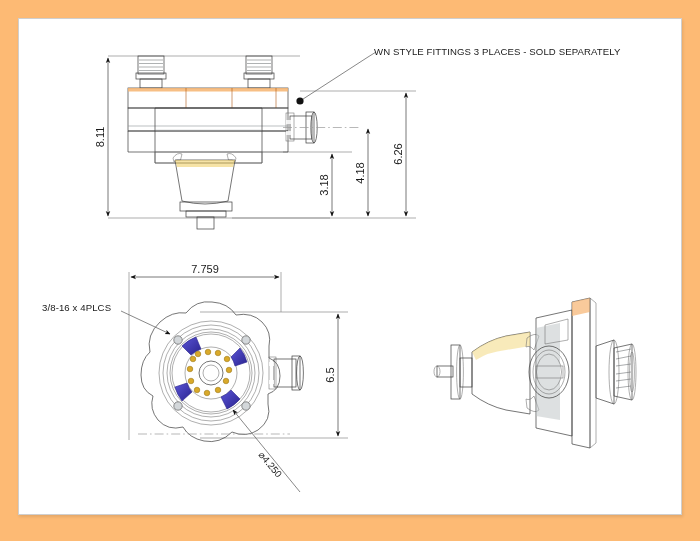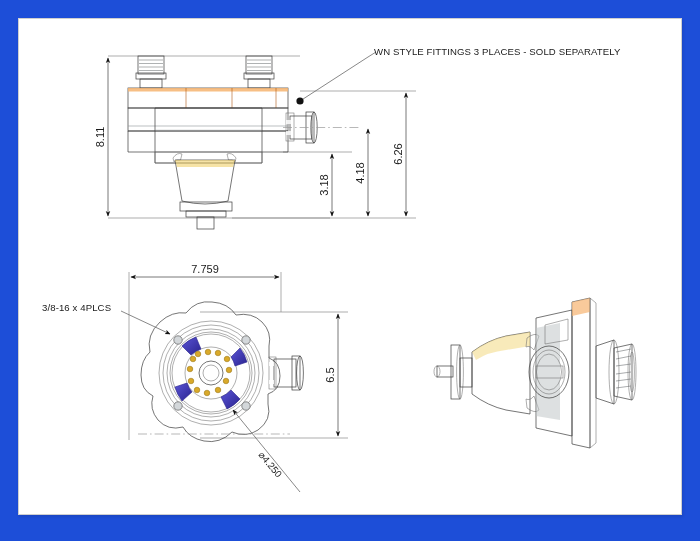--- a/index.html
+++ b/index.html
@@ -1,18 +1,18 @@
 <!DOCTYPE html>
 <html><head>
 <meta charset="utf-8">
 <style>
   html,body{margin:0;padding:0;background:#ffffff;}
   body{width:700px;height:541px;overflow:hidden;
        font-family:"Liberation Sans","DejaVu Sans",sans-serif;}
-  #sheet{position:relative;width:700px;height:541px;background:#1d4ed8;}
+  #sheet{position:relative;width:700px;height:541px;background:#fdba74;}
   #border{position:absolute;left:18px;top:18px;width:664px;height:497px;
           border:1px solid #cfcfcf;box-sizing:border-box;
           box-shadow:1px 2px 3px rgba(0,0,0,.10);background:#fff;}
   svg.draw{position:absolute;left:0;top:0;width:700px;height:541px;overflow:visible;}
   .dimtxt{font-family:"Liberation Sans","DejaVu Sans",sans-serif;font-size:11px;fill:#1a1a1a;}
   .notetxt{font-family:"Liberation Sans","DejaVu Sans",sans-serif;font-size:9.6px;fill:#1a1a1a;letter-spacing:.1px;}
   .dimline{stroke:#555;stroke-width:.8;fill:none;}
   .extline{stroke:#8a8a8a;stroke-width:.7;fill:none;}
   .leadline{stroke:#6a6a6a;stroke-width:.8;fill:none;}
   .ctrline{stroke:#9a9a9a;stroke-width:.7;fill:none;stroke-dasharray:9,3,1.6,3;}

